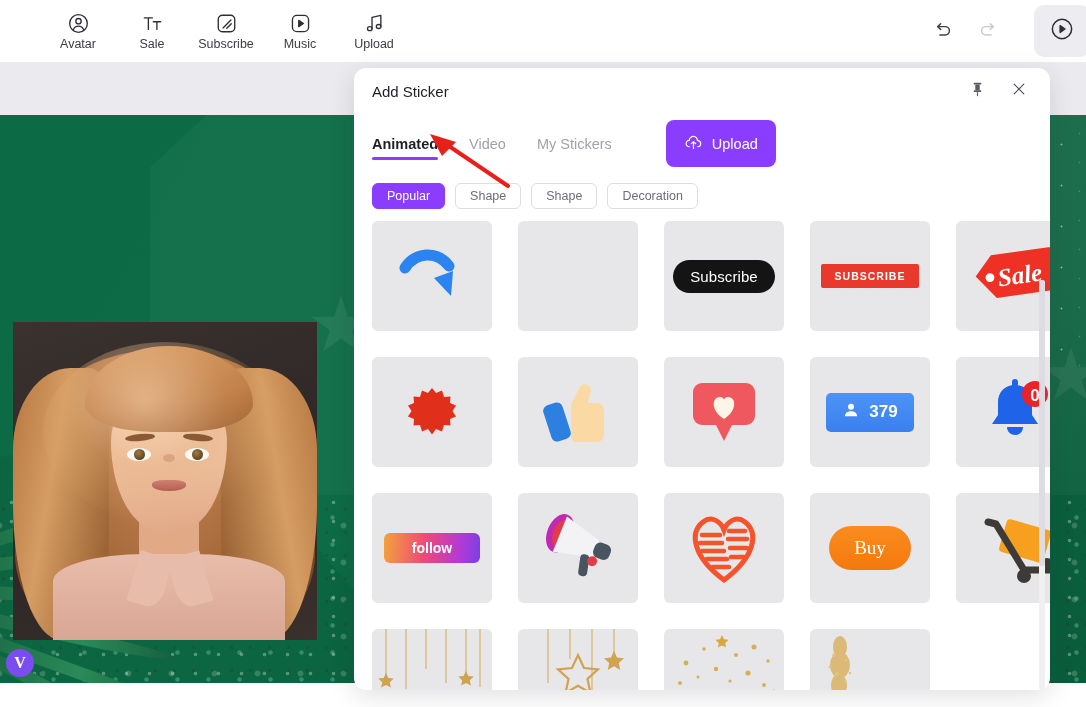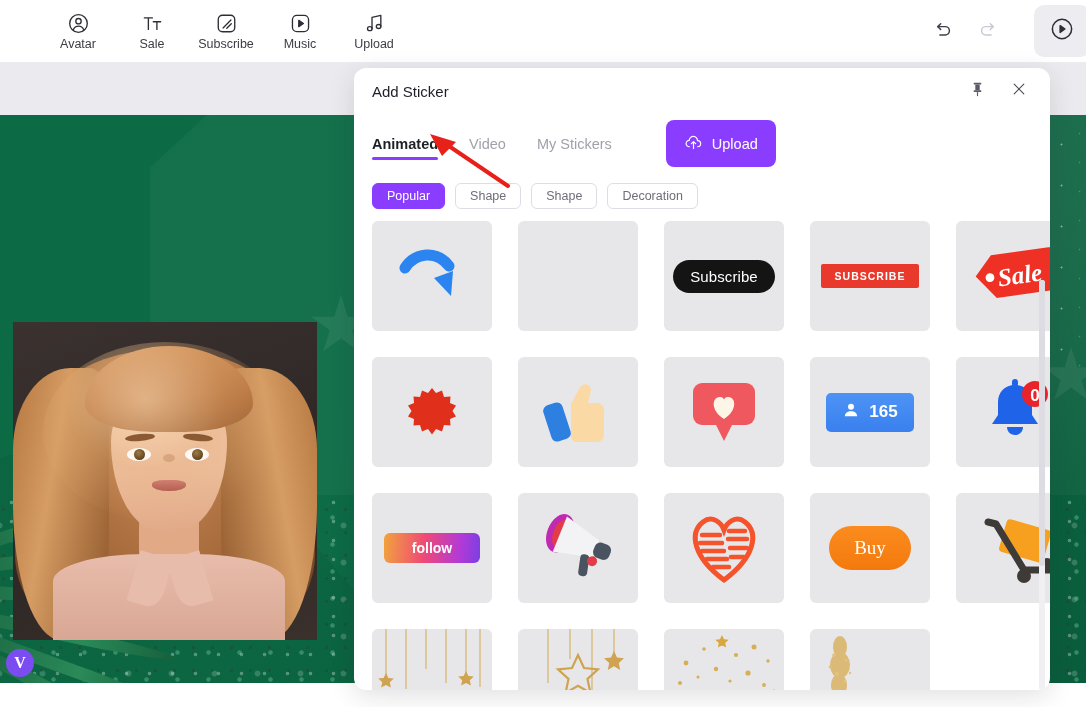--- a/index.html
+++ b/index.html
@@ -546,21 +546,21 @@
         </div>
 
         <div class="tile">
           <span class="st-count">
             <span>
               <svg width="18" height="18" viewBox="0 0 24 24" fill="#ffffff">
                 <circle cx="12" cy="7.6" r="4"></circle>
                 <path d="M3.8 20.4c0-4.4 3.7-6.8 8.2-6.8s8.2 2.4 8.2 6.8z"></path>
               </svg>
             </span>
-            <span>165</span>
+            <span>379</span>
           </span>
         </div>
 
         <div class="tile">
           <span class="st-bell">
             <svg viewBox="0 0 74 72" width="74" height="72">
               <path d="M36 9 c-10 0-17 7-17 17 v13 l-6 9 h46 l-6-9 V26 c0-10-7-17-17-17z" fill="#1f63e8"></path>
               <rect x="33" y="3" width="6" height="8" rx="3" fill="#1f63e8"></rect>
               <path d="M28 51 h16 c0 5-4 8-8 8s-8-3-8-8z" fill="#1f63e8"></path>
               <circle cx="56" cy="18" r="13" fill="#e8242a"></circle>

